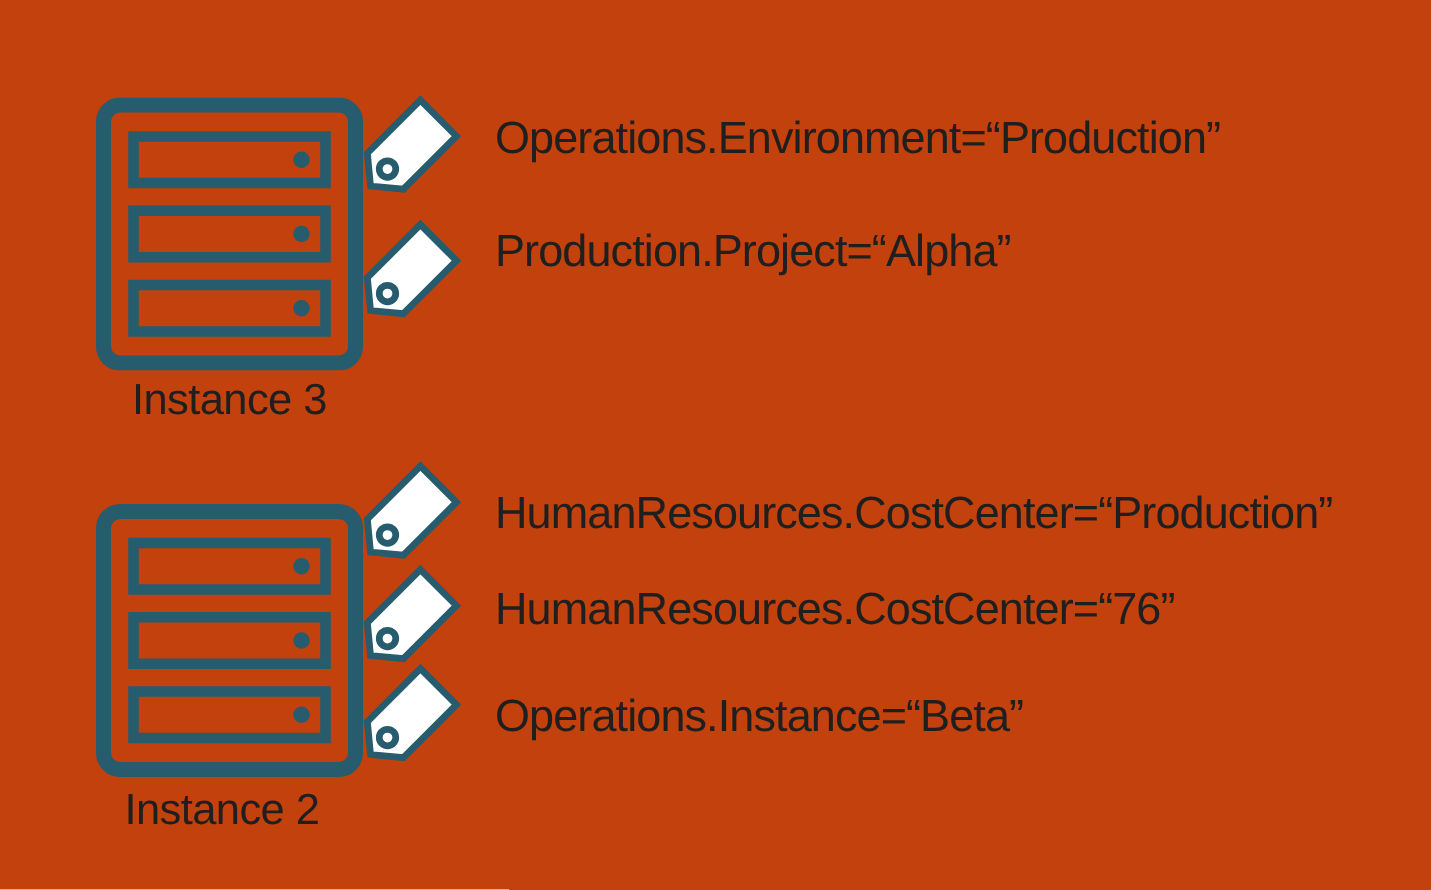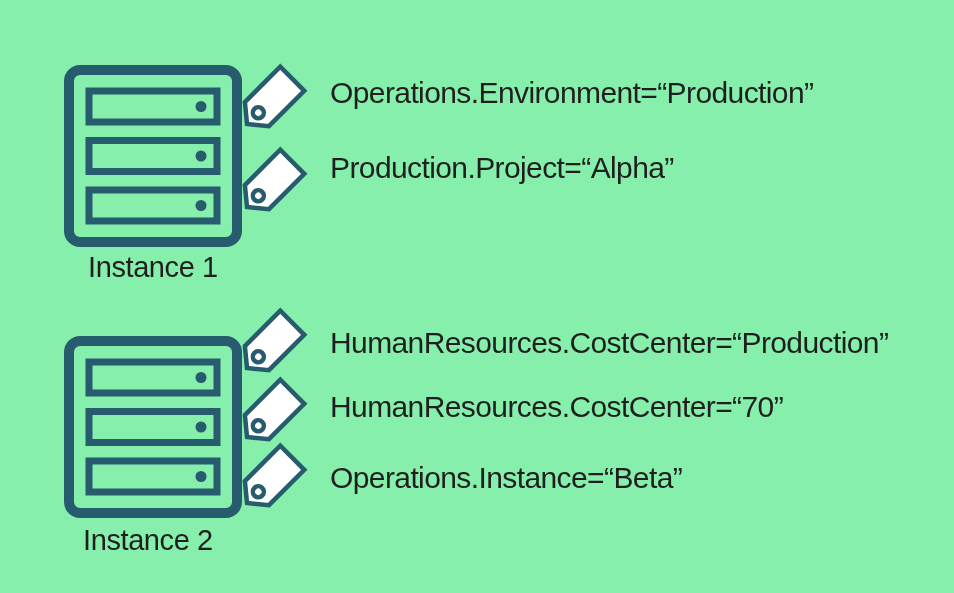--- a/index.html
+++ b/index.html
@@ -4,21 +4,21 @@
 <style>
   * { margin: 0; padding: 0; box-sizing: border-box; }
   html, body {
     background: #ffffff;
     font-family: "Liberation Sans", sans-serif;
   }
   .canvas {
     position: relative;
     width: 954px;
     height: 593px;
-    background: #86efac;
+    background: #c2410c;
     overflow: hidden;
     color: var(--accent, #275b6e);
   }
   .server-icon, .tag-icon { position: absolute; display: block; }
   .tag-text {
     position: absolute;
     font-size: 30px;
     line-height: 34px;
     letter-spacing: -0.6px;
     color: var(--text, #1f1f1f);
@@ -66,35 +66,35 @@
   <svg class="tag-icon" style="left:240px; top:63px;" width="70" height="68" viewBox="0 0 70 68">
       <use href="#tagShape"></use>
     </svg>
   <svg class="tag-icon" style="left:240px; top:146px;" width="70" height="68" viewBox="0 0 70 68">
       <use href="#tagShape"></use>
     </svg>
 
   <div class="tag-text" style="left:330px; top:76px;">Operations.Environment=“Production”</div>
   <div class="tag-text" style="left:330px; top:151px;">Production.Project=“Alpha”</div>
 
-  <div class="instance-label" style="left:88px; top:251px;">Instance 1</div>
+  <div class="instance-label" style="left:88px; top:251px;">Instance 3</div>
 
   <svg class="server-icon" style="left:64px; top:336px;" width="178" height="182" viewBox="0 0 178 182">
       <use href="#serverShape"></use>
     </svg>
 
   <svg class="tag-icon" style="left:240px; top:307px;" width="70" height="68" viewBox="0 0 70 68">
       <use href="#tagShape"></use>
     </svg>
   <svg class="tag-icon" style="left:240px; top:376px;" width="70" height="68" viewBox="0 0 70 68">
       <use href="#tagShape"></use>
     </svg>
   <svg class="tag-icon" style="left:240px; top:442px;" width="70" height="68" viewBox="0 0 70 68">
       <use href="#tagShape"></use>
     </svg>
 
   <div class="tag-text" style="left:330px; top:326px;">HumanResources.CostCenter=“Production”</div>
-  <div class="tag-text" style="left:330px; top:390px;">HumanResources.CostCenter=“70”</div>
+  <div class="tag-text" style="left:330px; top:390px;">HumanResources.CostCenter=“76”</div>
   <div class="tag-text" style="left:330px; top:461px;">Operations.Instance=“Beta”</div>
 
   <div class="instance-label" style="left:83px; top:524px;text-align:right;">Instance 2</div>
 
 </div>
 
 </body></html>

